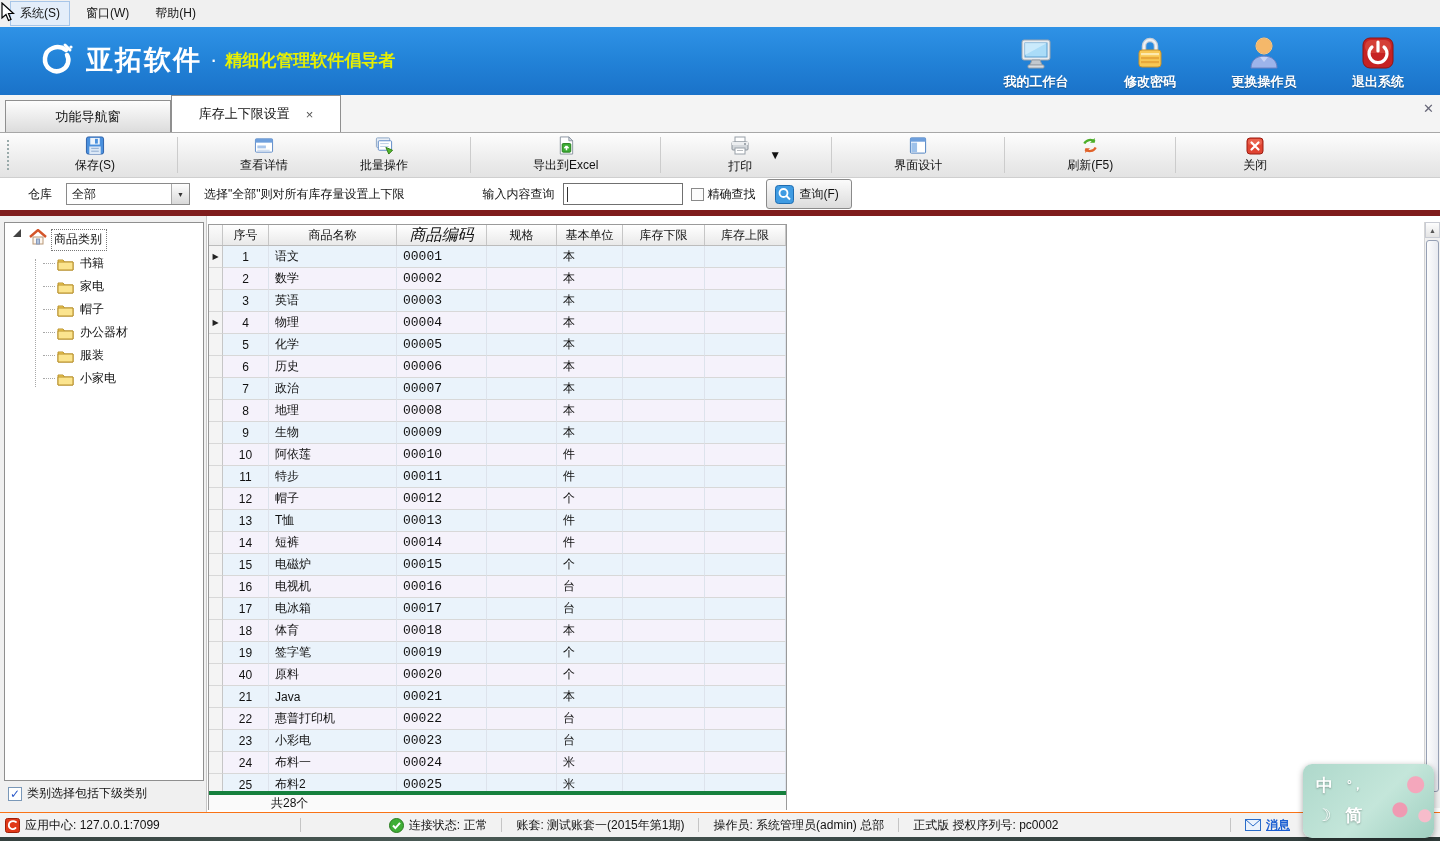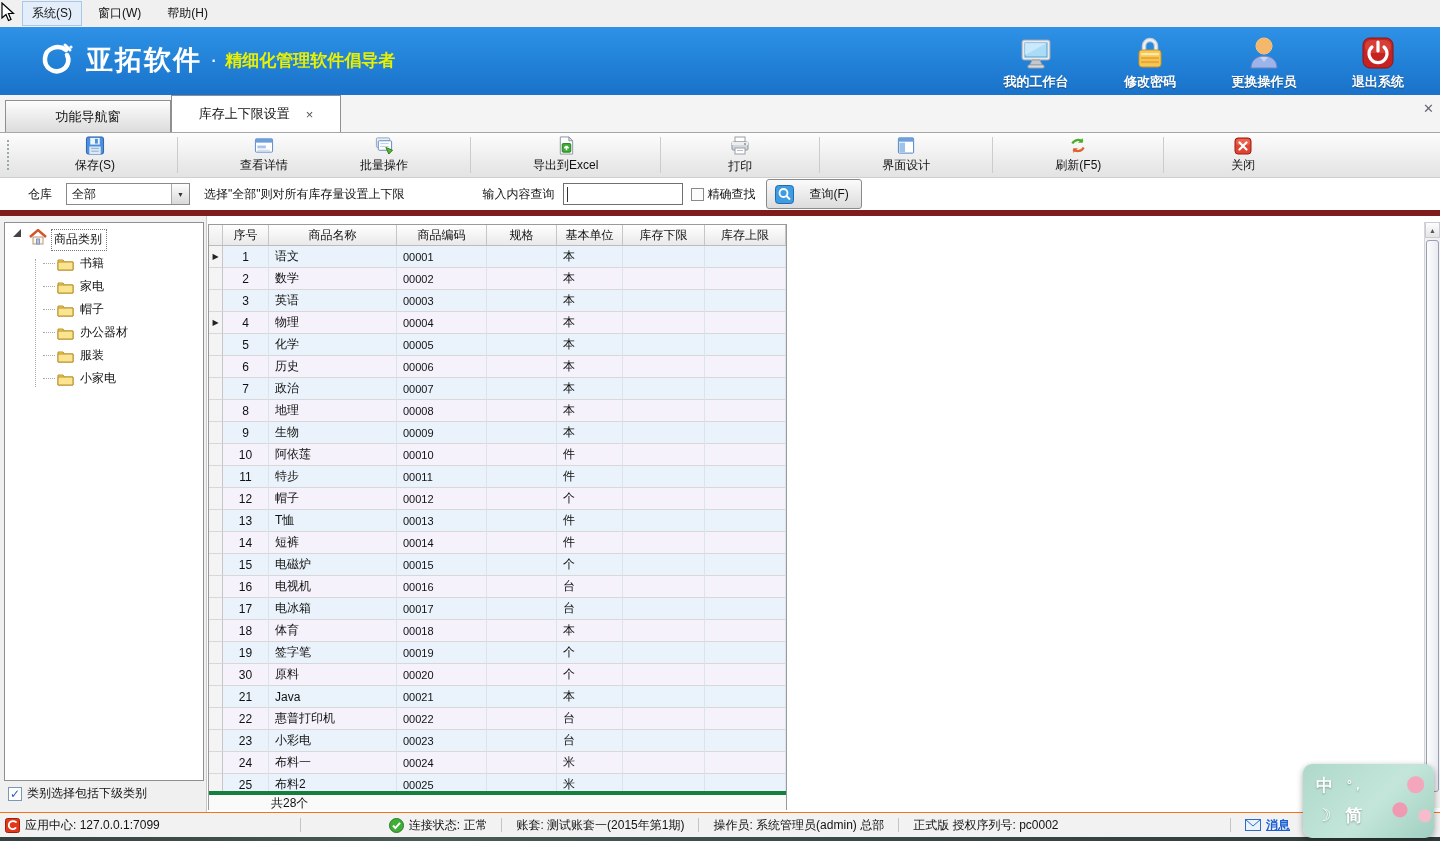--- a/index.html
+++ b/index.html
@@ -3,21 +3,21 @@
 <meta charset="utf-8">
 <style>
   * { margin:0; padding:0; box-sizing:border-box; }
   html,body { width:1440px; height:841px; overflow:hidden;
     font-family:"Liberation Sans","DejaVu Sans",sans-serif; font-size:12px; color:#111; }
   .abs { position:absolute; }
   #app { position:relative; width:1440px; height:841px; background:#fff; overflow:hidden; }
 
   
   #menubar { left:0; top:0; width:1440px; height:27px; background:#f0f0f0;
-    display:flex; align-items:center; padding-left:22px; gap:6px; }
+    display:flex; align-items:center; padding-left:10px; gap:6px; }
   .menu-item { padding:4px 10px; cursor:default; }
   .menu-item.hl { background:#e4eefa; border:1px solid #a8c6e8; padding:3px 9px; }
   #cursor { left:1px; top:2px; z-index:60; }
 
   
   #banner { left:0; top:27px; width:1440px; height:68px;
     background:linear-gradient(180deg,#2f92e6 0%,#2384d9 45%,#1a72c9 100%); }
   #brand { position:absolute; left:38px; top:14px; display:flex; align-items:center; }
   #brand .brand-name { color:#fff; font-size:27px; font-weight:bold; letter-spacing:2px; margin-left:10px; }
   #brand .brand-dot { color:#fff; font-size:22px; margin:0 8px; }
@@ -39,37 +39,37 @@
   
   #toolbar { left:0; top:133px; width:1440px; height:45px;
     background:linear-gradient(180deg,#fdfdfd,#eaeaea 70%,#e3e3e3); border-bottom:1px solid #cfcfcf;
     display:flex; align-items:stretch;gap:48px; }
   #toolbar .grip { width:5px; margin:6px 4px 6px 6px;
     background-image:radial-gradient(circle,#9aa 1px,transparent 1.2px); background-size:4px 4px; }
   .tbtn { display:flex; flex-direction:column; align-items:center; justify-content:center;
     padding:3px 12px; gap:2px; cursor:pointer; min-width:58px; }
   .tbtn .cap { white-space:nowrap; }
   .tsep { width:1px; background:#cccccc; margin:4px 2px; }
-  .print-wrap { display:flex; align-items:center;flex-direction:column; }
+  .print-wrap { display:flex; align-items:center; }
 
   
   #filterbar { left:0; top:178px; width:1440px; height:38px; background:#fff; border-bottom:6px solid #7f1d1d;
     display:flex; align-items:center; }
   #wh-label { margin-left:28px; }
   #wh-select { margin-left:14px; width:124px; height:22px; border:1px solid #8a8a8a; background:#fff;
     display:flex; align-items:center; justify-content:space-between; padding-left:5px; cursor:pointer; }
   #wh-select .dd { width:18px; height:20px; background:linear-gradient(180deg,#fdfdfd,#d9d9d9);
     border-left:1px solid #aaa; display:flex; align-items:center; justify-content:center; font-size:7px; color:#333; }
   #wh-hint { margin-left:14px; color:#111; }
   #search-label { margin-left:78px; }
   #search-input { margin-left:8px; width:120px; height:22px; border:1px solid #707070; background:#fff; position:relative; }
   #search-input .caret { position:absolute; left:3px; top:3px; width:1px; height:15px; background:#333; }
   #exact-box { margin-left:8px; width:13px; height:13px; border:1px solid #8a8a8a; background:#fcfcfc; cursor:pointer; }
   #exact-label { margin-left:4px; }
-  #query-btn { margin-left:10px; height:30px; padding:0 12px 0 8px; display:flex; align-items:center; gap:16px;
+  #query-btn { margin-left:10px; height:30px; padding:0 12px 0 8px; display:flex; align-items:center; gap:6px;
     background:linear-gradient(180deg,#fbfbfb,#dcdcdc); border:1px solid #8a8a8a; border-radius:3px; cursor:pointer; }
 
   
   #content { left:0; top:216px; width:1440px; height:596px; background:#fff; }
   #leftcol { left:0; top:0; width:207px; height:596px; background:#f0f0f0; border-right:1px solid #c9c9c9; }
   #tree-panel { left:4px; top:6px; width:200px; height:559px; background:#fff; border:1px solid #8f8f8f; overflow:hidden; }
   .tree-root-row { display:flex; align-items:flex-start; height:23px; margin-top:6px; padding-left:8px; cursor:pointer; }
   .tree-expander { width:8px; height:8px; background:#444; clip-path:polygon(100% 0,100% 100%,0 100%); margin-right:8px; }
   .tree-root-label { border:1px dotted #777; padding:1px 4px 2px 2px; margin-left:4px; }
   .tree-item { display:flex; align-items:center; height:23px; padding-left:38px; cursor:pointer; }
@@ -89,21 +89,21 @@
   #grid-body { height:545px; overflow:hidden; }
   .grow { display:flex; height:22px; }
   .grow .cell { border-right:1px solid #dde3ec; border-bottom:1px solid #d8d8d8; height:100%;
     display:flex; align-items:center; overflow:hidden; white-space:nowrap; }
   .grow .gutter { background:#f4f4f4; border-bottom:1px solid #d8d8d8; display:flex; align-items:center; justify-content:center; }
   .grow.odd { background:#eaf3fb; }
   .grow.even { background:#f5f2fb; }
   .marker { font-size:8px; color:#222; }
   .c-seq { width:46px; justify-content:center; }
   .c-name { width:128px; padding-left:6px; }
-  .c-code { width:90px; padding-left:6px; font-family:Liberation Sans, sans-serif; font-size:11px; }
+  .c-code { width:90px; padding-left:6px; font-family:Liberation Mono, monospace; font-size:13px; }
   .c-spec { width:70px; }
   .c-unit { width:66px; padding-left:6px; }
   .c-min { width:82px; }
   .c-max { width:82px; flex:1; }
   #grid-footer { height:19px; border-top:4px solid #15803d; background:#fafafa;
     display:flex; align-items:flex-start; padding-left:62px; }
 
   
   #vscroll { left:1424px; top:6px; width:16px; height:586px; background:#f1f1f1; border-left:1px solid #d5d5d5; }
   #vscroll .up { height:16px; display:flex; align-items:center; justify-content:center; font-size:7px; color:#555;
@@ -403,21 +403,21 @@
         <span class="checkbox-checked">✓</span>
         <span>类别选择包括下级类别</span>
       </div>
     </div>
 
     <div id="grid" class="abs">
       <div id="grid-header">
         <div class="gutter"></div>
         <div class="hcell c-seq">序号</div>
         <div class="hcell c-name" style="padding-left:0;justify-content:center;">商品名称</div>
-        <div class="hcell c-code" style="padding-left:0;justify-content:center;font-family:inherit;font-size:12px;">商品编码</div>
+        <div class="hcell c-code" style="padding-left:0;justify-content:center;font-family:inherit;font-size:16px;font-style:italic;">商品编码</div>
         <div class="hcell c-spec">规格</div>
         <div class="hcell c-unit" style="padding-left:0;justify-content:center;">基本单位</div>
         <div class="hcell c-min">库存下限</div>
         <div class="hcell c-max">库存上限</div>
       </div>
       <div id="grid-body">
           <div class="grow odd">
             <div class="gutter">
               <span class="marker">▶</span>
             </div>
@@ -606,21 +606,21 @@
             <div class="cell c-seq">19</div>
             <div class="cell c-name">签字笔</div>
             <div class="cell c-code">00019</div>
             <div class="cell c-spec"></div>
             <div class="cell c-unit">个</div>
             <div class="cell c-min"></div>
             <div class="cell c-max"></div>
           </div>
           <div class="grow even">
             <div class="gutter"></div>
-            <div class="cell c-seq">30</div>
+            <div class="cell c-seq">40</div>
             <div class="cell c-name">原料</div>
             <div class="cell c-code">00020</div>
             <div class="cell c-spec"></div>
             <div class="cell c-unit">个</div>
             <div class="cell c-min"></div>
             <div class="cell c-max"></div>
           </div>
           <div class="grow odd">
             <div class="gutter"></div>
             <div class="cell c-seq">21</div>

